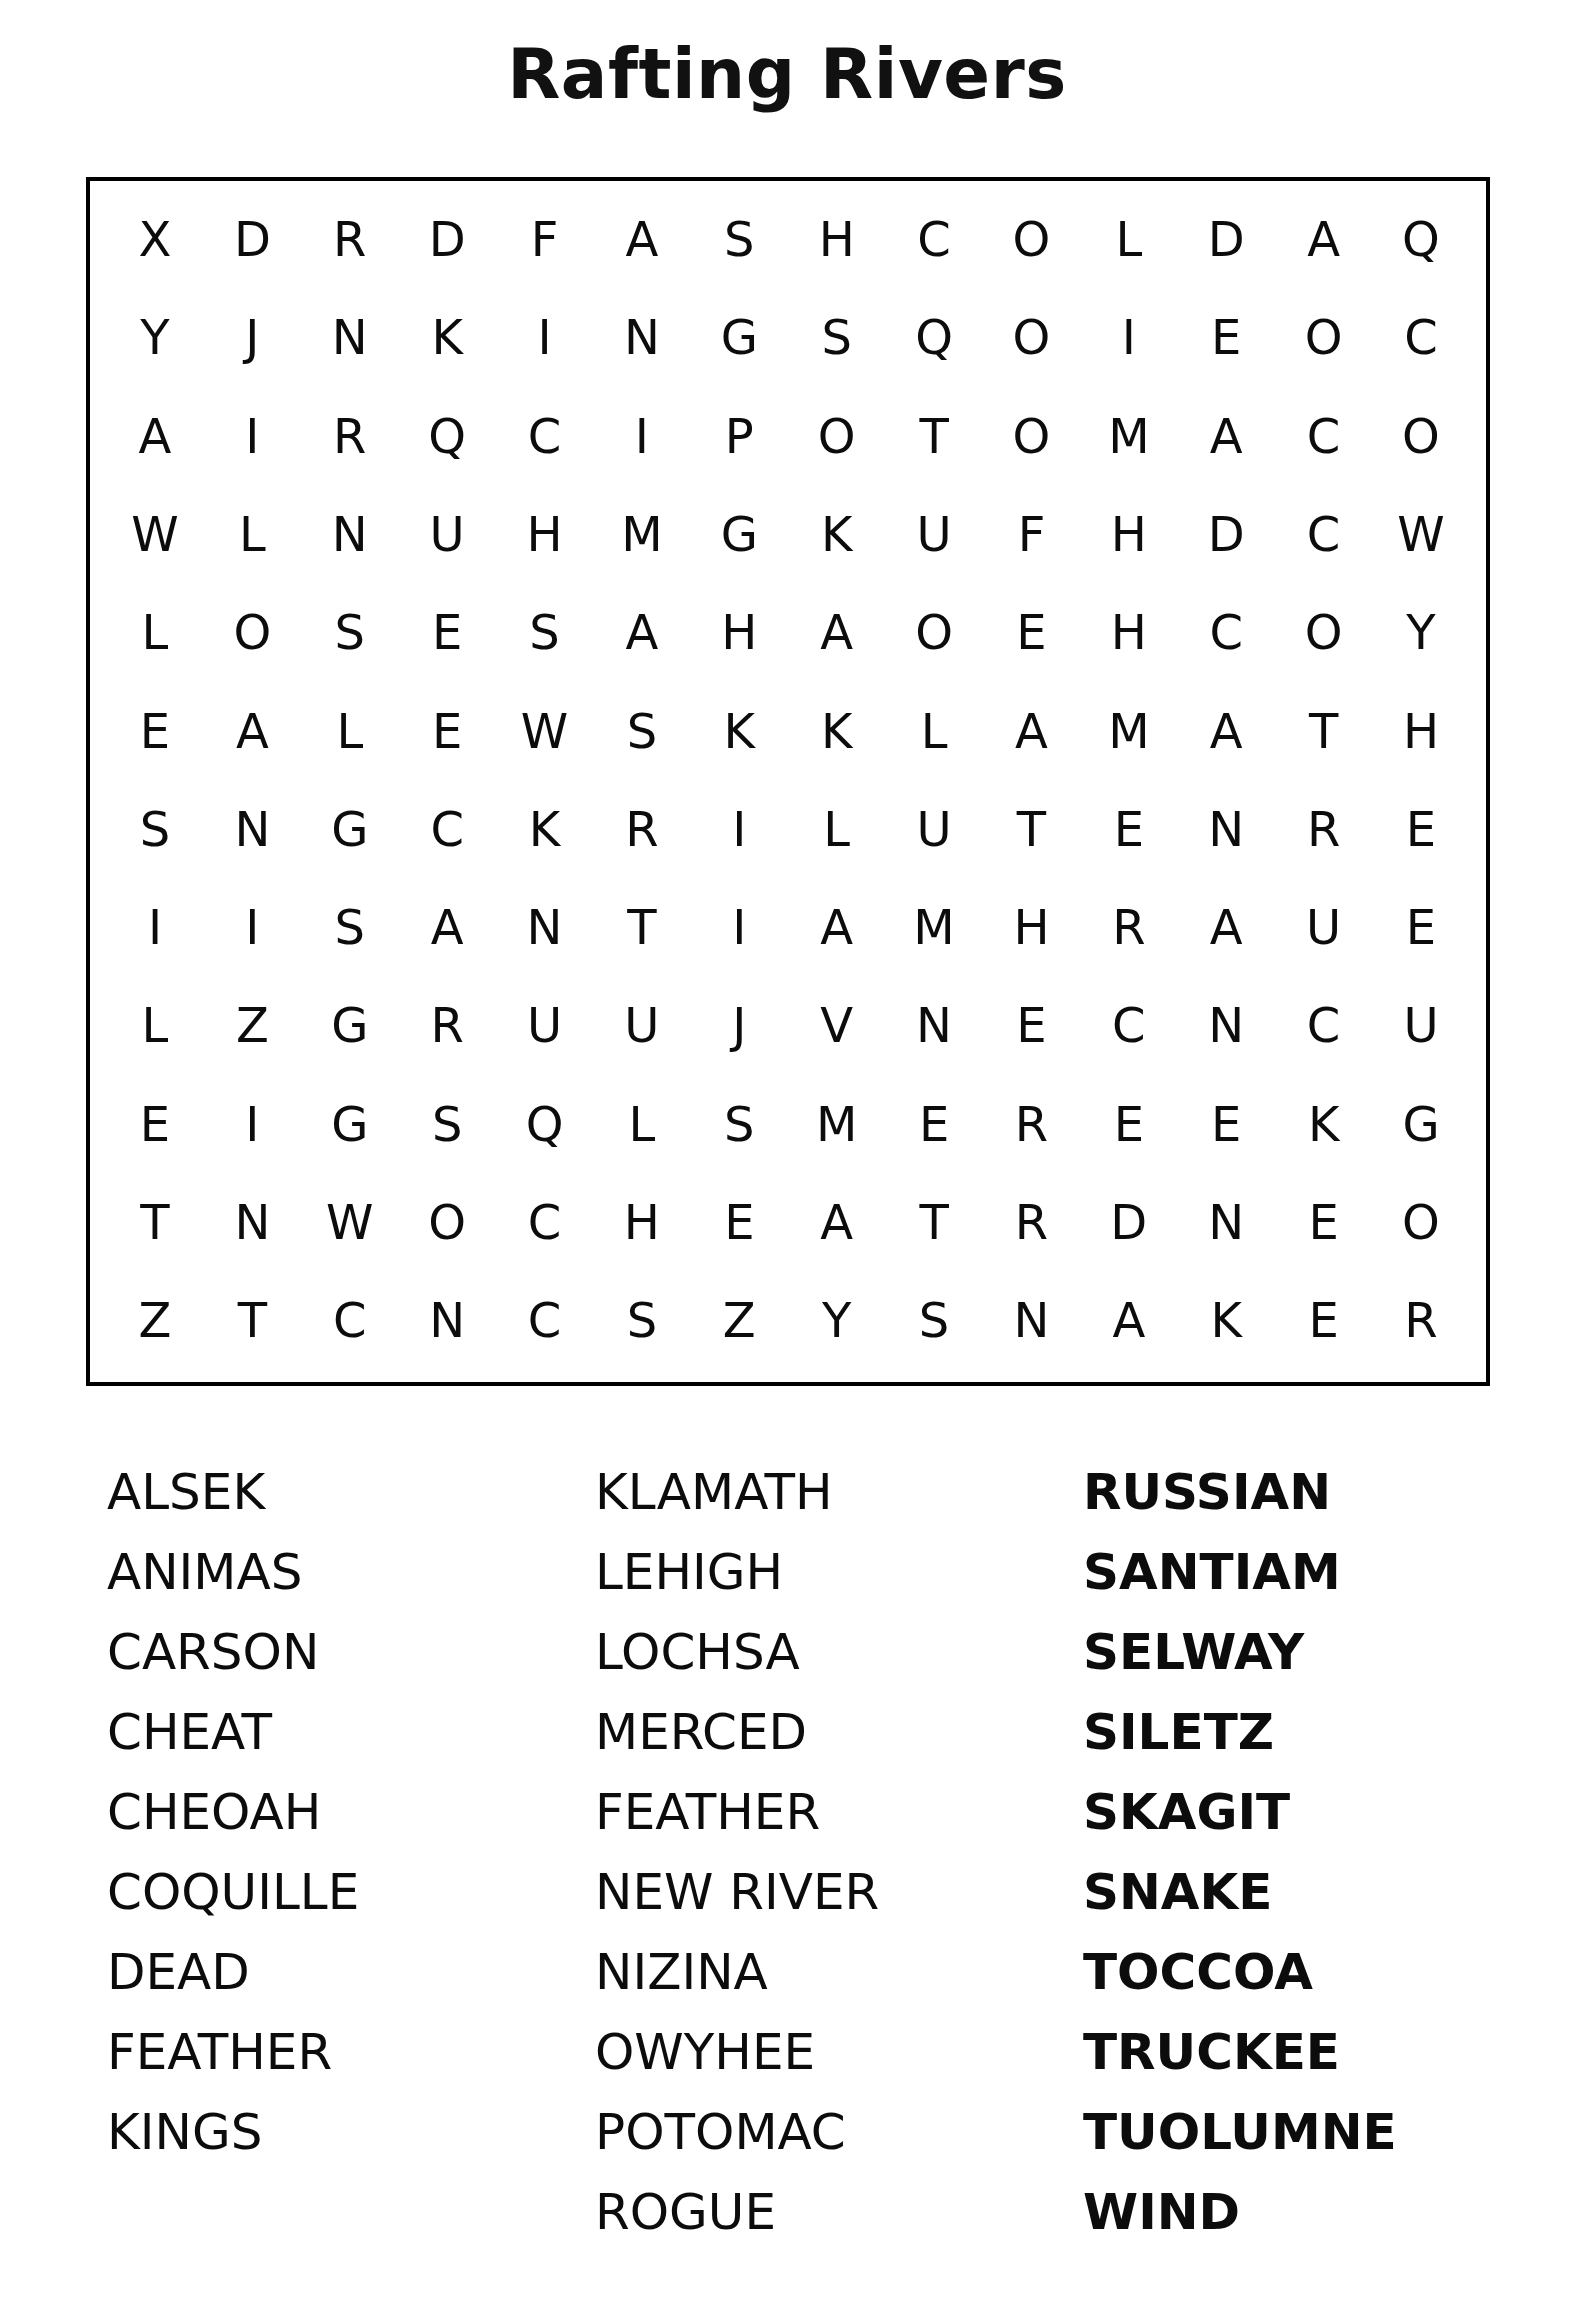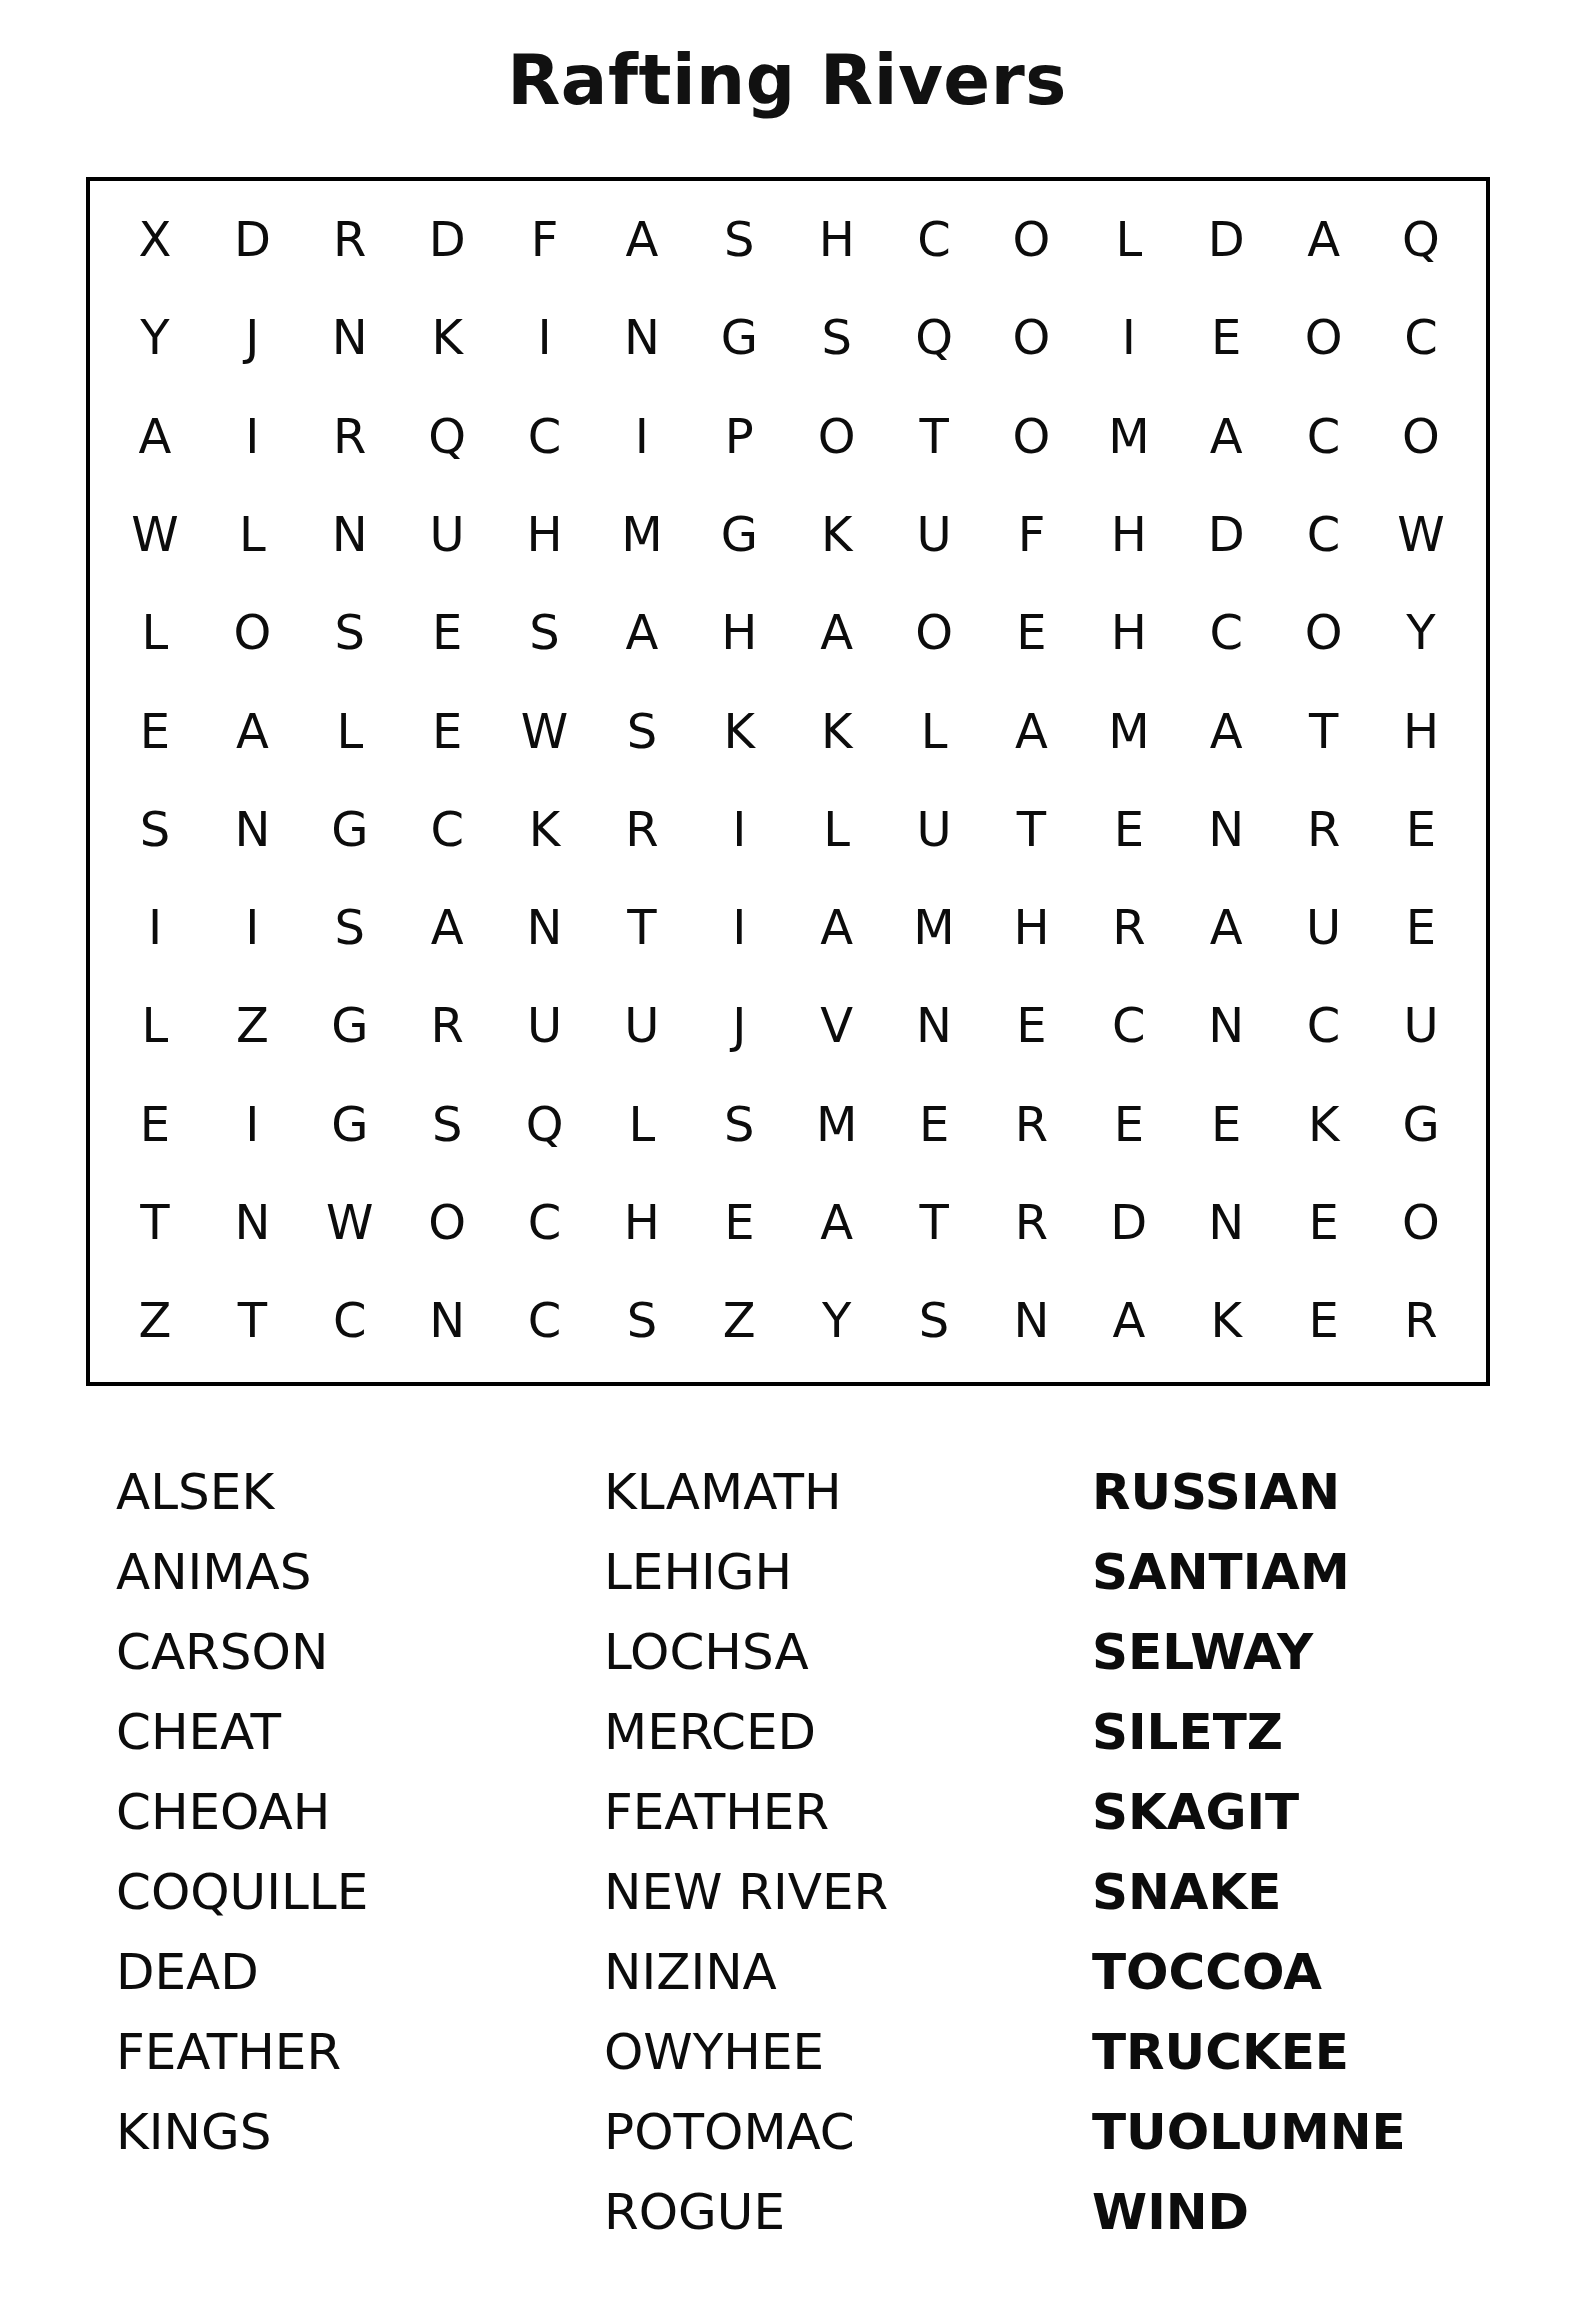--- a/index.html
+++ b/index.html
@@ -12,21 +12,21 @@
     height: 2316px;
     font-family: "DejaVu Sans", sans-serif;
     color: #000000;
     position: relative;
     overflow: hidden;
   }
   .page {
     width: 1574px;
     height: 1900px;
     box-sizing: border-box;
-    padding: 6px;
+    padding: 0;
     position: relative;
   }
   .puzzle-title {
     text-align: center;
     font-family: "DejaVu Sans", sans-serif;
     font-size: 69px;
     font-weight: bold;
     letter-spacing: 0.5px;
     margin: 0;
     padding-top: 34px;
@@ -81,21 +81,20 @@
   .word-col:nth-child(3) {
     width: 398px;
     font-weight: bold;
   }
   .word-item {
     font-family: "DejaVu Sans", sans-serif;
     font-size: 50px;
     line-height: 80px;
     color: #0c0c0c;
     white-space: nowrap;
-    margin-left: 9px;
   }
 </style>
 </head>
 <body>
 
 <div class="page">
 
   <h1 class="puzzle-title">Rafting Rivers</h1>
 
   <div class="grid-frame">

